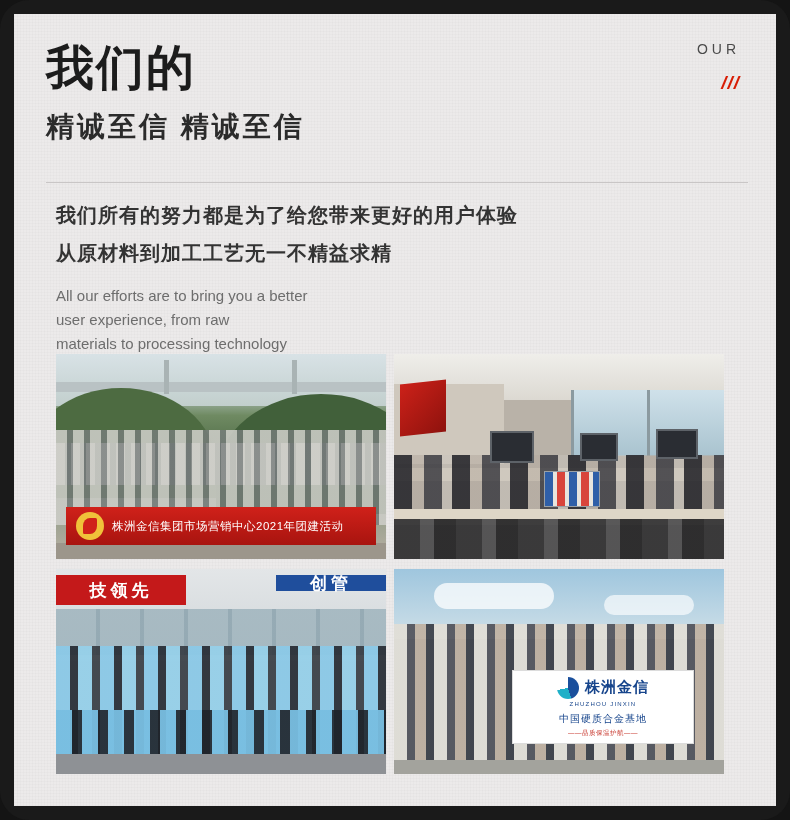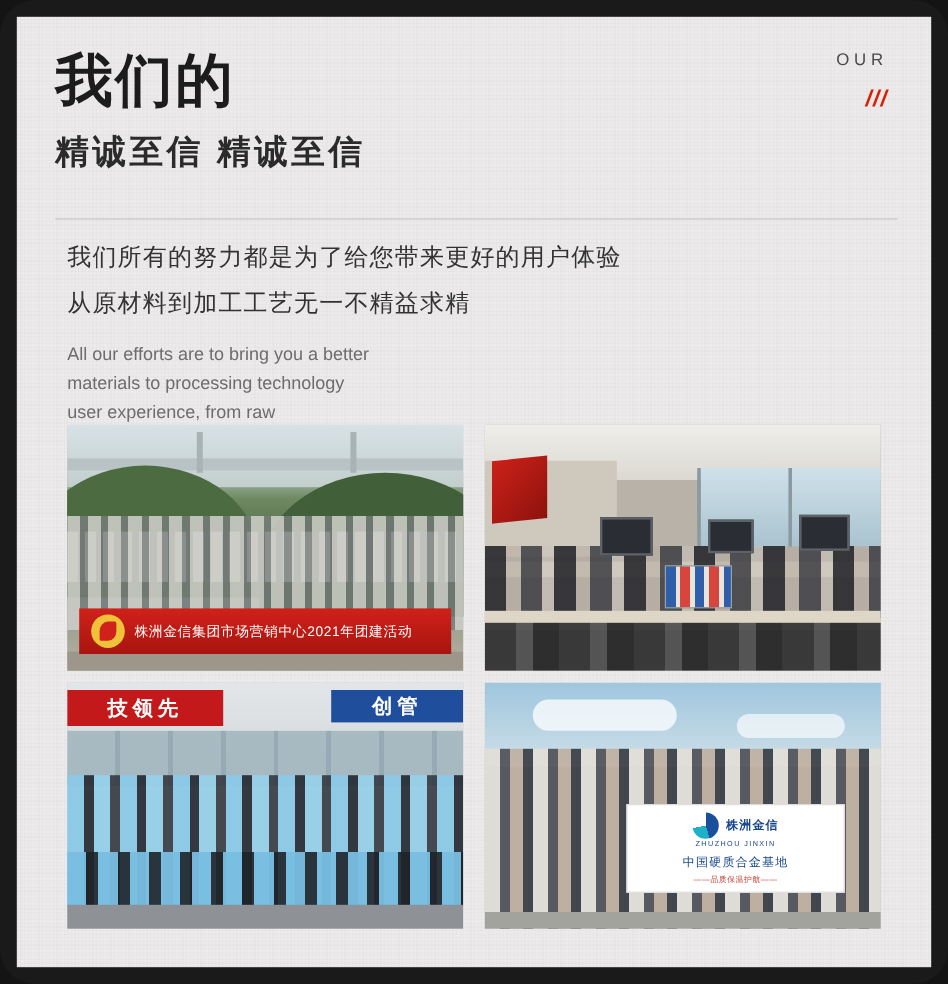--- a/index.html
+++ b/index.html
@@ -102,38 +102,39 @@
     position: absolute;
     left: 42px;
     top: 182px;
     right: 30px;
   }
   .intro .cn {
     font-size: 20px;
     color: #333333;
     line-height: 38px;
     letter-spacing: 1px;
+    font-weight: bold;
   }
   .intro .en {
     margin-top: 12px;
     font-size: 15px;
     color: #6d6d6d;
     line-height: 24px;
   }
 
   
   .grid {
     position: absolute;
     left: 42px;
     top: 340px;
     width: 680px;
     display: grid;
     grid-template-columns: 330px 330px;
     grid-template-rows: 205px 205px;
-    gap: 10px 18px;
+    gap: 10px 8px;
   }
   .photo {
     position: relative;
     overflow: hidden;
     background: #9aa7ad;
   }
 
   
   .p1 {
     background:
@@ -263,21 +264,21 @@
     background: repeating-linear-gradient(90deg,#9fb4bd 0 40px,#8aa2ad 40px 44px);
     opacity: .85;
   }
   .p3 .sign-red {
     position: absolute; left: 0; top: 6px; width: 130px; height: 30px;
     background: #c4191a;
     color: #fff; font-size: 17px; font-weight: bold;
     display: flex; align-items: center; justify-content: center; letter-spacing: 4px;
   }
   .p3 .sign-blue {
-    position: absolute; right: 0; top: 6px; width: 110px; height: 27px;
+    position: absolute; right: 0; top: 6px; width: 110px; height: 16px;
     background: #1f4e9c;
     color: #fff; font-size: 17px; font-weight: bold;
     display: flex; align-items: center; justify-content: center; letter-spacing: 4px;
   }
   .p3 .team {
     position: absolute; left: 0; bottom: 18px; width: 100%; height: 110px;
     background: repeating-linear-gradient(90deg,
       rgba(139,201,231,.95) 0 14px,
       rgba(35,40,48,.9) 14px 22px,
       rgba(150,208,233,.95) 22px 36px,
@@ -321,21 +322,21 @@
     display: flex; flex-direction: column; align-items: center; justify-content: center;
   }
   .p4 .banner4 .logo-row {
     display: flex; align-items: center; gap: 6px;
   }
   .p4 .banner4 .swirl {
     width: 22px; height: 22px; border-radius: 50%;
     background: conic-gradient(#1a4f9c 0 45%, #1fb0c8 45% 72%, #ffffff 72% 100%);
   }
   .p4 .banner4 .bn {
-    font-size: 10px; font-weight: bold; color: #17458c; letter-spacing: 1px;
+    font-size: 15px; font-weight: bold; color: #17458c; letter-spacing: 1px;
   }
   .p4 .banner4 .be {
     font-size: 6px; color: #17458c; letter-spacing: 1.2px; margin-top: 2px;
   }
   .p4 .banner4 .bs {
     font-size: 10px; color: #17458c; margin-top: 5px; letter-spacing: 1px;
   }
   .p4 .banner4 .bs2 {
     font-size: 6.5px; color: #c8392f; margin-top: 3px; letter-spacing: .5px;
   }
@@ -364,22 +365,22 @@
       <div class="c-bars">///</div>
     </div>
 
     <div class="rule"></div>
 
     <div class="intro">
       <div class="cn">我们所有的努力都是为了给您带来更好的用户体验</div>
       <div class="cn">从原材料到加工工艺无一不精益求精</div>
       <div class="en">
         <div>All our efforts are to bring you a better</div>
+        <div>user experience, from raw</div>
         <div>materials to processing technology</div>
-        <div>user experience, from raw</div>
       </div>
     </div>
 
     <div class="grid">
 
       <div class="photo p1">
         <div class="sky"></div>
         <div class="bridge"></div>
         <div class="tower-a"></div>
         <div class="tower-b"></div>

